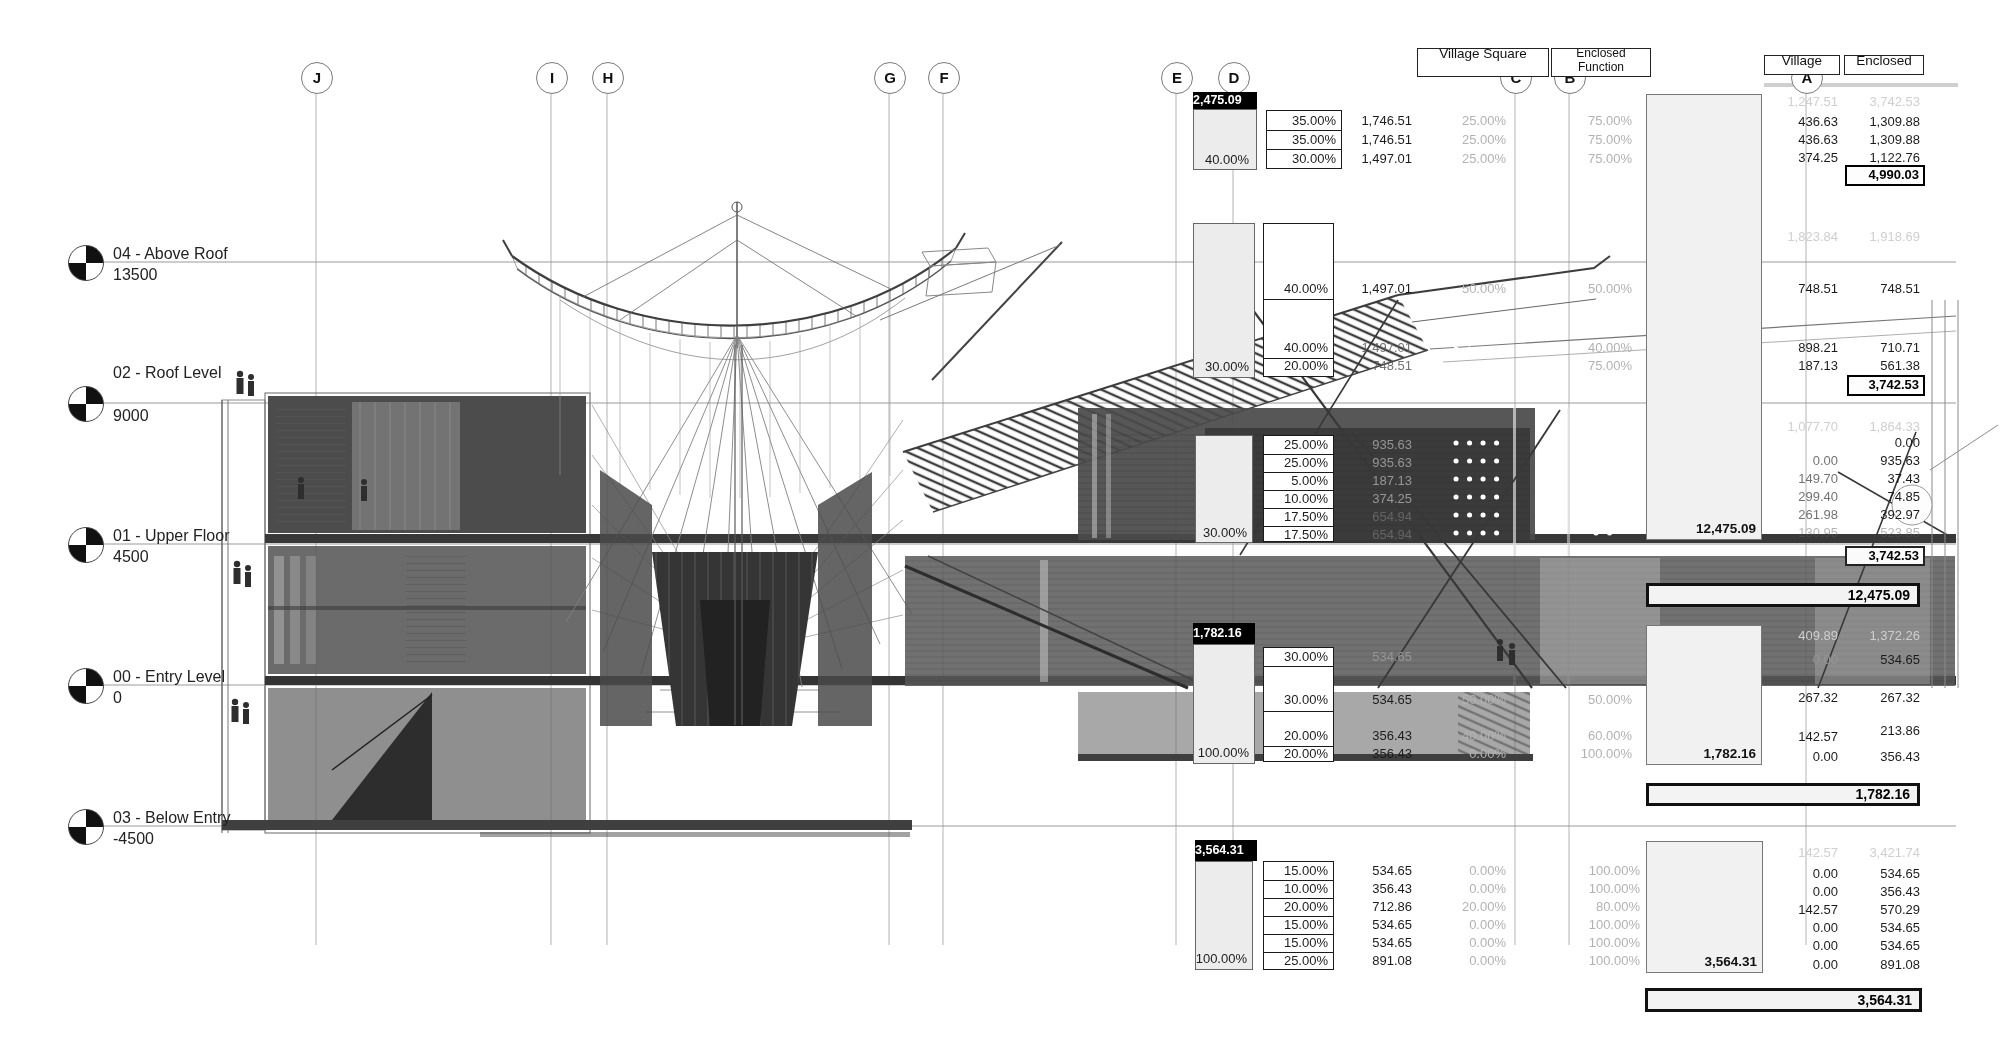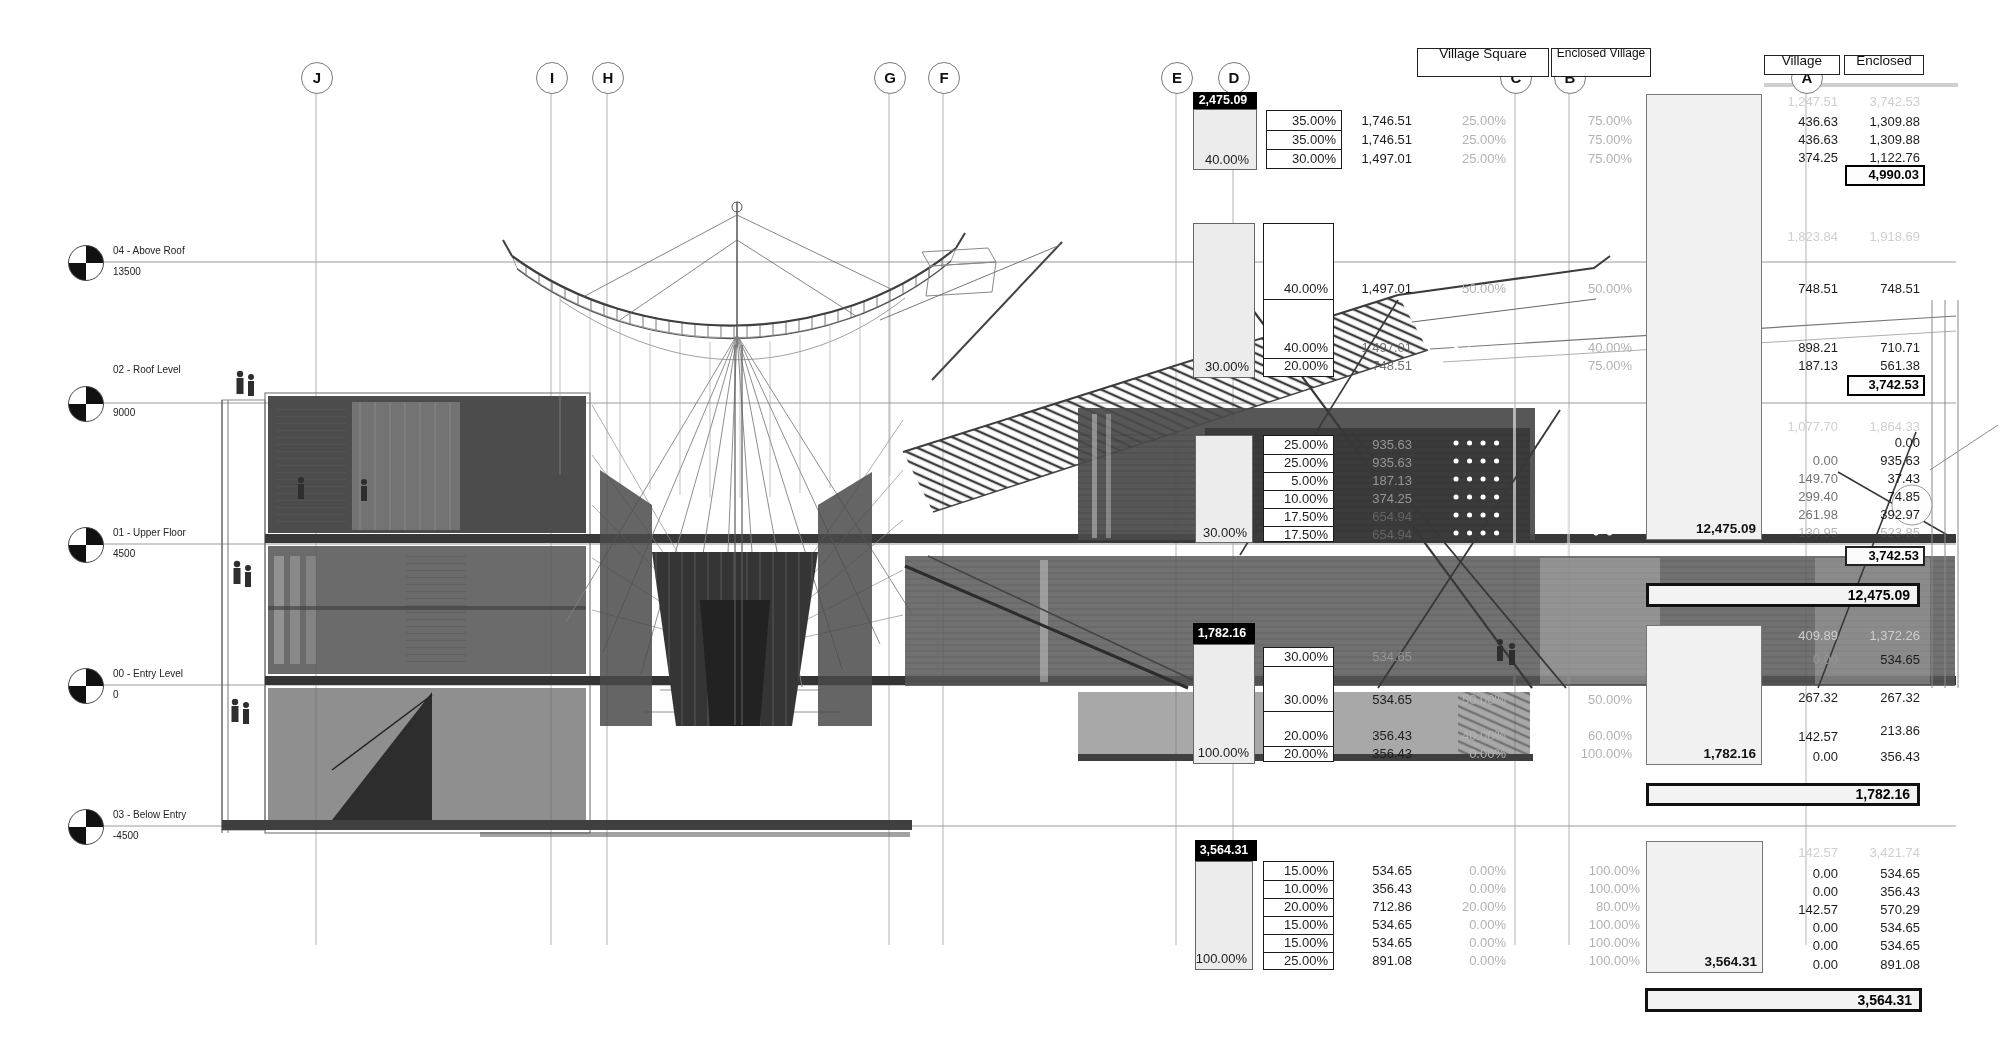--- a/index.html
+++ b/index.html
@@ -13,34 +13,34 @@
   .c{position:absolute;z-index:4;font-size:13px;line-height:15px;color:#1c1c1c;white-space:nowrap;}
   .r{text-align:right;}
   .f{color:#b2b2b2;z-index:3;}
   .ff{color:#cfcfcf;z-index:3;}
   .dk{color:#969696;}
   .md{color:#5a5a5a;opacity:.85;}
   .o45{opacity:.45;}
   .box{position:absolute;z-index:4;border:1.5px solid #1a1a1a;background:#fff;}
   .div{position:absolute;left:0;right:0;border-top:1.5px solid #1a1a1a;}
   .blackcell{position:absolute;z-index:5;background:#000;color:#fff;font-weight:bold;font-size:12.5px;
-       text-align:center;padding-right:4px;box-sizing:border-box;}
+       text-align:left;padding-right:4px;box-sizing:border-box;}
   .gbox{position:absolute;z-index:4;background:#ececec;border:1px solid #666;box-sizing:border-box;}
   .gcol{position:absolute;z-index:4;background:#f1f1f1;border:1px solid #777;box-sizing:border-box;}
   .gcol span{position:absolute;right:5px;bottom:3px;font-weight:bold;font-size:13.5px;color:#111;}
   .tbox{position:absolute;z-index:5;border:2.5px solid #000;background:#fdfdfd;font-weight:bold;font-size:13px;
        text-align:right;box-sizing:border-box;padding-right:4px;}
   .tbox2{position:absolute;z-index:5;border:2px solid #222;background:#fafafa;font-weight:bold;font-size:13px;
        text-align:right;box-sizing:border-box;padding-right:4px;}
   .wbox{position:absolute;z-index:5;border:3px solid #111;background:#f3f3f3;font-weight:bold;font-size:14px;
        text-align:right;box-sizing:border-box;padding-right:7px;}
   .hdr{position:absolute;z-index:5;border:1.5px solid #222;background:#fff;overflow:hidden;
        font-weight:normal;font-size:13.5px;text-align:center;color:#111;}
   .hdr div{margin-top:-3px;}
-  .lvlname{position:absolute;z-index:2;font-size:10px;color:#222;white-space:nowrap;}
+  .lvlname{position:absolute;z-index:2;font-size:16px;color:#222;white-space:nowrap;}
 </style>
 </head>
 <body>
 
 <div id="stage">
 
 <svg width="2000" height="1055" viewBox="0 0 2000 1055">
   <defs>
     <pattern id="pv" width="13" height="24" patternUnits="userSpaceOnUse">
           <path d="M6,0V24" stroke="#777" stroke-width="1"></path>
@@ -311,21 +311,21 @@
 <div class="lvlname" style="left:113px;top:668px">00 - Entry Level</div>
 <div class="lvlname" style="left:113px;top:689px">0</div>
 <div class="lvlhead" style="left:68px;top:809px"></div>
 <div class="lvlname" style="left:113px;top:809px">03 - Below Entry</div>
 <div class="lvlname" style="left:113px;top:830px">-4500</div>
 
 <div class="hdr" style="left:1417px;top:48px;width:130px;height:27px">
       <div>Village Square</div>
     </div>
 <div class="hdr" style="left:1551px;top:48px;width:98px;height:27px;font-size:12px">
-      <div>Enclosed Village</div>
+      <div>Enclosed Function</div>
     </div>
 <div class="hdr" style="left:1764px;top:55px;width:74px;height:18px">
       <div>Village</div>
     </div>
 <div class="hdr" style="left:1844px;top:55px;width:78px;height:18px">
       <div>Enclosed</div>
     </div>
 
 <div class="blackcell" style="left:1193px;top:92px;width:64px;height:17px;line-height:17px">2,475.09</div>
 <div class="gbox" style="left:1193px;top:109px;width:64px;height:61px"></div>

